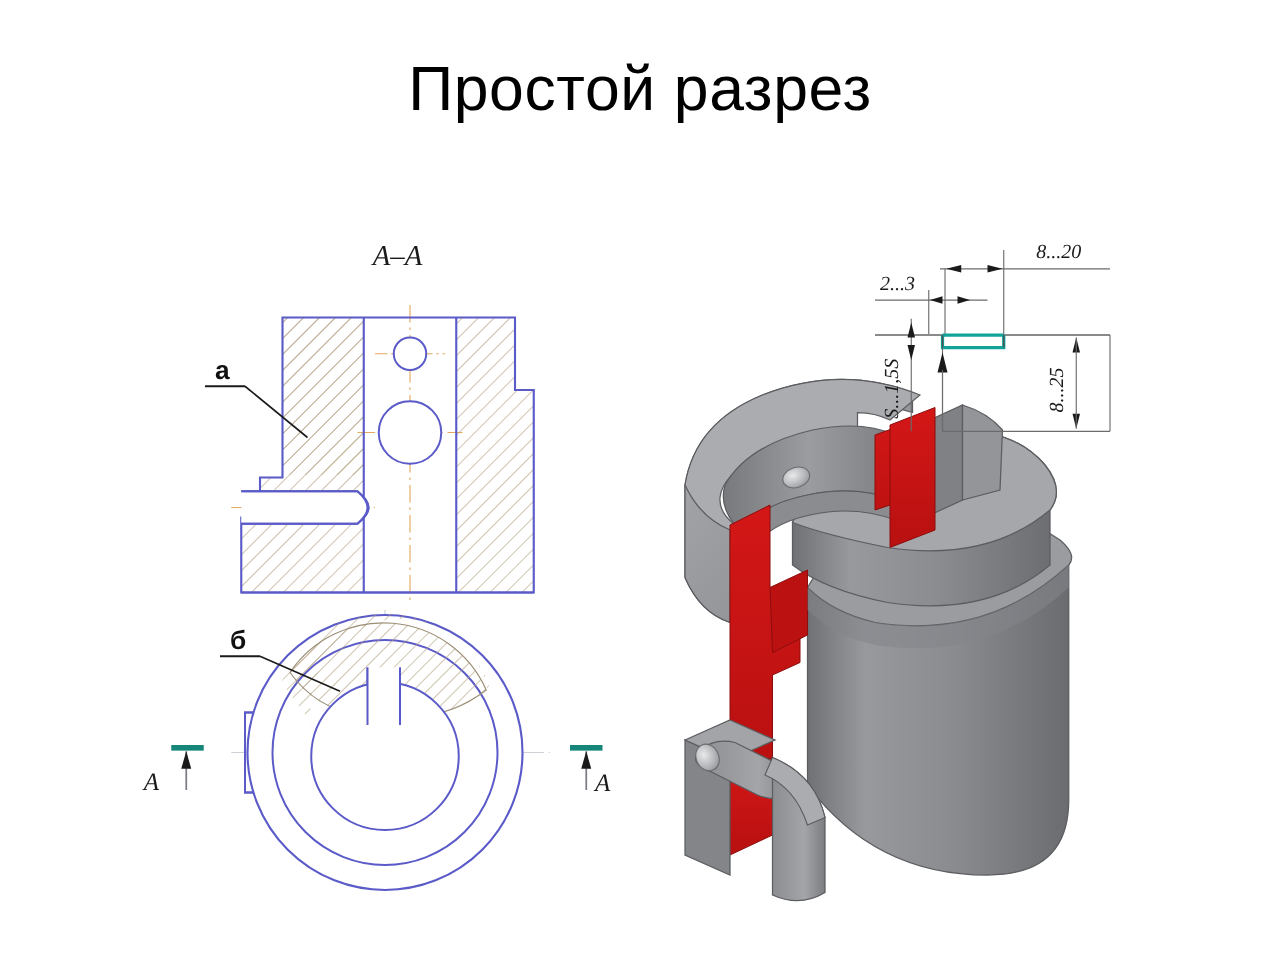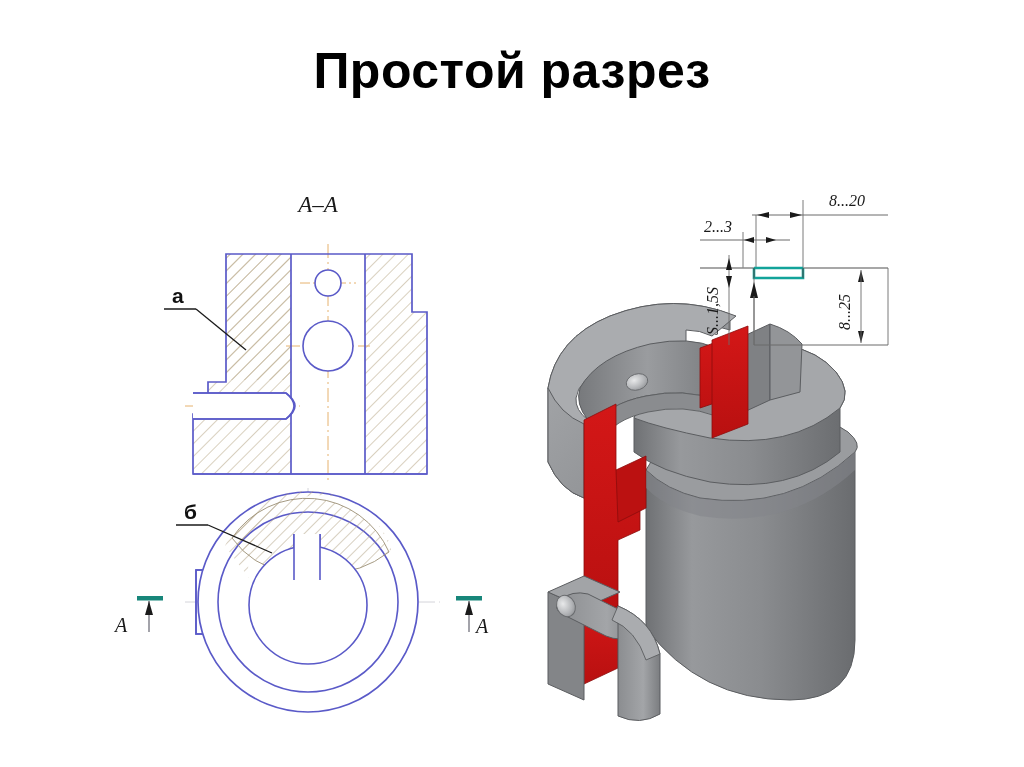--- a/index.html
+++ b/index.html
@@ -22,21 +22,21 @@
     background: #ffffff;
   }
   #slide-title {
     position: absolute;
     left: 0;
     top: 44px;
     width: 1024px;
     text-align: center;
     font-family: "Liberation Sans", sans-serif;
     font-size: 50px;
-    font-weight: 700;
+    font-weight: 400;
     color: #000000;
     letter-spacing: 0.5px;
     line-height: 1.1;
   }
   .svg-layer {
     position: absolute;
     left: 0;
     top: 0;
     width: 1024px;
     height: 767px;

